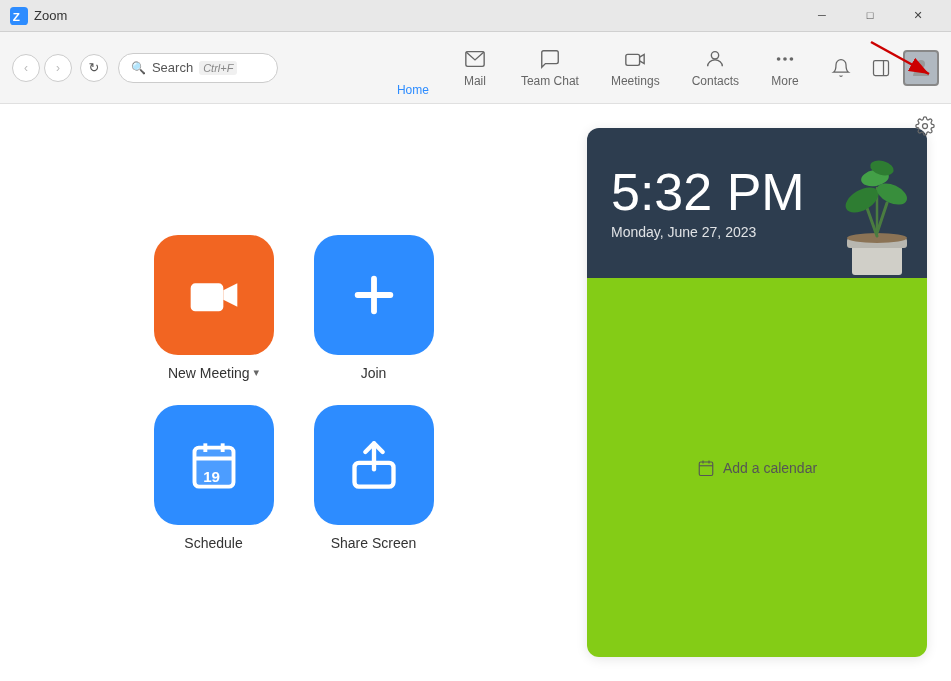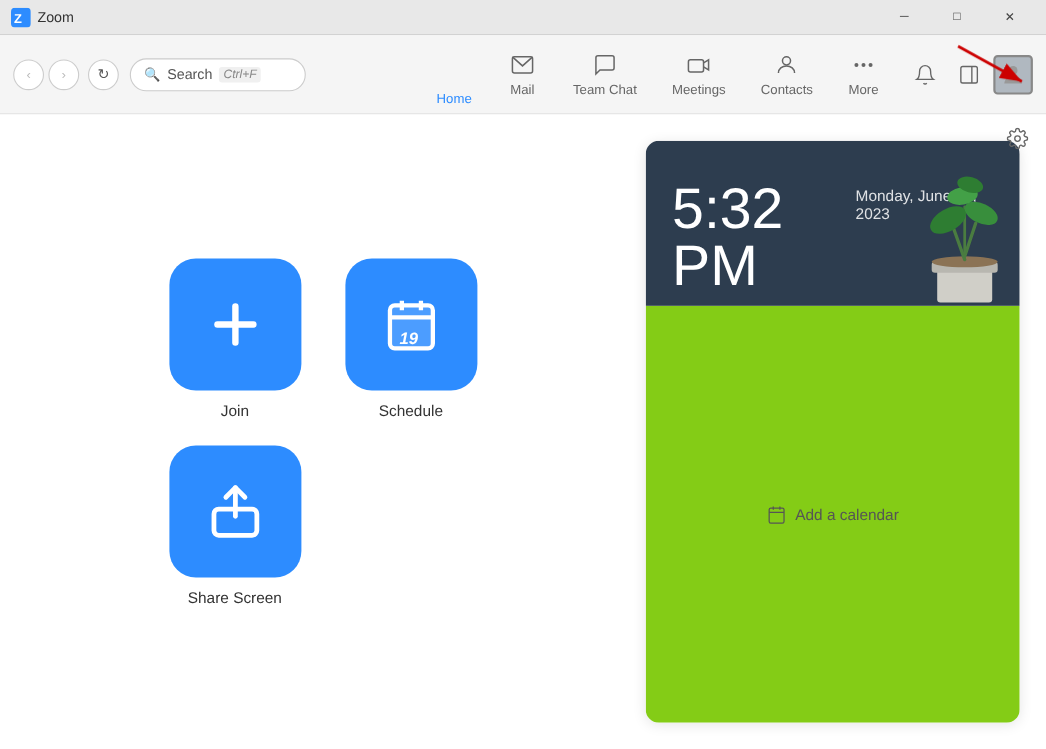--- a/index.html
+++ b/index.html
@@ -202,21 +202,21 @@
       width: 120px;
       height: 120px;
       border-radius: 24px;
       display: flex;
       align-items: center;
       justify-content: center;
       font-size: 48px;
       color: white;
     }
     .action-btn.orange { background: #f26522; }
-    .action-btn.blue { background: #2d8cff; font-style: italic; }
+    .action-btn.blue { background: #2d8cff; }
 
     .action-label {
       font-size: 14px;
       color: #333;
       display: flex;
       align-items: center;
       gap: 4px;
     }
     .action-label .chevron { font-size: 11px; color: #666; }
 
@@ -228,24 +228,24 @@
       margin: 24px 24px 24px 0;
       border-radius: 12px;
       overflow: hidden;
       box-shadow: 0 2px 12px rgba(0,0,0,0.1);
     }
 
     .calendar-header {
       background: #2d3d4f;
       height: 150px;
       display: flex;
-      flex-direction: row;
+      flex-direction: column;
       align-items: flex-start;
       justify-content: center;
-      padding: 36px 24px;
+      padding: 16px 24px;
       position: relative;
       overflow: hidden;
     }
 
     .calendar-header .time {
       font-size: 52px;
       font-weight: 300;
       color: white;
       line-height: 1;
     }
@@ -400,20 +400,32 @@
   <div class="settings-gear">
     <svg width="20" height="20" viewBox="0 0 24 24" fill="none" stroke="#666" stroke-width="1.5">
       <circle cx="12" cy="12" r="3"></circle>
       <path d="M19.4 15a1.65 1.65 0 00.33 1.82l.06.06a2 2 0 010 2.83 2 2 0 01-2.83 0l-.06-.06a1.65 1.65 0 00-1.82-.33 1.65 1.65 0 00-1 1.51V21a2 2 0 01-4 0v-.09A1.65 1.65 0 009 19.4a1.65 1.65 0 00-1.82.33l-.06.06a2 2 0 01-2.83-2.83l.06-.06A1.65 1.65 0 004.68 15a1.65 1.65 0 00-1.51-1H3a2 2 0 010-4h.09A1.65 1.65 0 004.6 9a1.65 1.65 0 00-.33-1.82l-.06-.06a2 2 0 012.83-2.83l.06.06A1.65 1.65 0 009 4.68a1.65 1.65 0 001-1.51V3a2 2 0 014 0v.09a1.65 1.65 0 001 1.51 1.65 1.65 0 001.82-.33l.06-.06a2 2 0 012.83 2.83l-.06.06A1.65 1.65 0 0019.4 9a1.65 1.65 0 001.51 1H21a2 2 0 010 4h-.09a1.65 1.65 0 00-1.51 1z"></path>
     </svg>
   </div>
 
   <div class="left-content">
     <div class="actions-grid">
 
+      <div class="action-item">
+        <div class="action-btn orange">
+          <svg width="56" height="56" viewBox="0 0 24 24" fill="white">
+            <rect x="2" y="7" width="14" height="12" rx="2"></rect>
+            <polyline points="16,10 22,7 22,17 16,14" fill="white"></polyline>
+          </svg>
+        </div>
+        <div class="action-label">
+          <span>New Meeting</span>
+          <span class="chevron">▾</span>
+        </div>
+      </div>
 
       <div class="action-item">
         <div class="action-btn blue">
           <svg width="56" height="56" viewBox="0 0 24 24" fill="none" stroke="white" stroke-width="2.5" stroke-linecap="round">
             <line x1="12" y1="5" x2="12" y2="19"></line>
             <line x1="5" y1="12" x2="19" y2="12"></line>
           </svg>
         </div>
         <div class="action-label">
           <span>Join</span>

